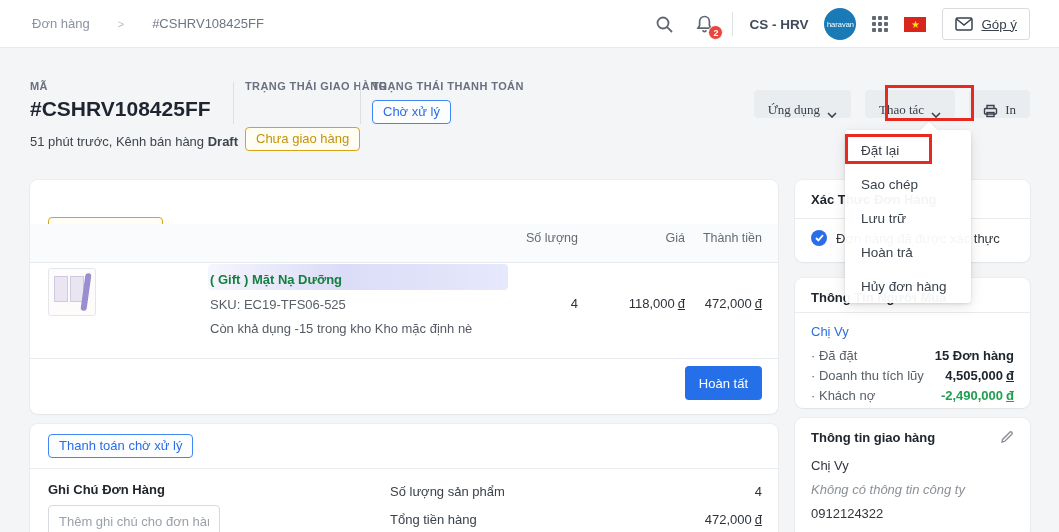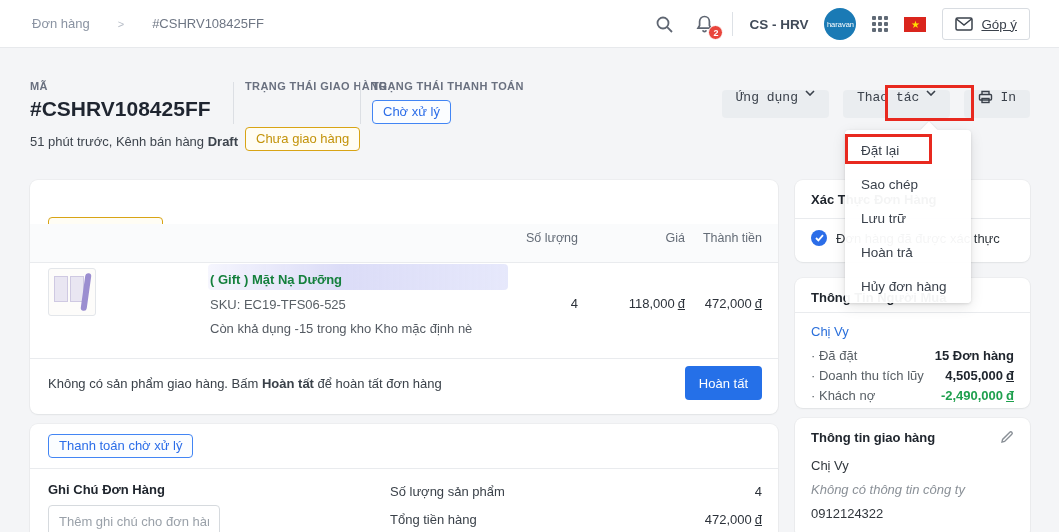--- a/index.html
+++ b/index.html
@@ -37,21 +37,21 @@
   .ph-label { font-size:11px; letter-spacing:.4px; color:#69707f; font-weight:bold; }
   .order-code { font-size:21px; font-weight:bold; color:#1f2530; margin-top:5px; }
   .ph-meta { position:absolute; left:0; top:54px; color:#3d444d; }
   .vline { position:absolute; top:2px; width:1px; height:42px; background:#dcdfe4; }
   .chip { display:inline-block; margin-top:8px; padding:3px 10px 4px; border-radius:4px; font-size:13px; background:#fffdf4; }
   .chip-amber { border:1px solid #d8a415; color:#c3930a;margin-top:35px; }
   .chip-blue  { border:1px solid #4285f4; color:#2b6de8; background:#fbfdff; }
 
   .head-actions { position:absolute; top:90px; right:29px; display:flex; gap:14px; z-index:3; }
   .gray-btn { height:28px; padding:0 14px; background:#eaedf0; border:none; border-radius:4px; color:#3a414b;
-              font-size:13px; display:flex; align-items:flex-start; gap:7px; cursor:pointer; font-family:Liberation Mono, monospace; }
+              font-size:13px; display:flex; align-items:flex-end; gap:7px; cursor:pointer; font-family:Liberation Serif, serif; }
 
   
   .anno { position:absolute; border:3px solid #e8291f; z-index:9; pointer-events:none; }
   .anno-actions { left:885px; top:85px; width:89px; height:36px; }
   .anno-menu-item { left:845px; top:134px; width:87px; height:30px; }
 
   
   .dropdown { position:absolute; left:845px; top:130px; width:126px; height:173px;
               background:rgba(255,255,255,0.95); border-radius:4px; z-index:6;
               box-shadow:0 1px 3px rgba(0,0,0,.12), 0 4px 14px rgba(0,0,0,.10); padding-top:4px; }
@@ -282,23 +282,20 @@
     </div>
     <div class="redaction"></div>
     <span class="prod-name">( Gift ) Mặt Nạ Dưỡng</span>
     <span class="prod-sku">SKU: EC19-TFS06-525</span>
     <span class="prod-stock">Còn khả dụng -15 trong kho Kho mặc định nè</span>
     <span class="td pos-qty">4</span>
     <span class="td pos-price"><span>118,000</span><span class="dong">đ</span></span>
     <span class="td pos-total"><span>472,000</span><span class="dong">đ</span></span>
 
     <div class="divider-h" style="top:178px"></div>
-    <div class="card-footer-text">
-      <span>Không có sản phẩm giao hàng. Bấm </span><b>Hoàn tất</b><span> để hoàn tất đơn hàng</span>
-    </div>
     <button class="primary-btn">Hoàn tất</button>
   </div>
 
   <div class="card card-pay">
     <span class="chip chip-blue" style="position:absolute;left:18px;top:2px">Thanh toán chờ xử lý</span>
     <div class="divider-h" style="top:44px"></div>
     <div class="pay-note-label">Ghi Chú Đơn Hàng</div>
     <input class="note-input" type="text" placeholder="Thêm ghi chú cho đơn hàng" style="">
     <span class="sum-label row1">Số lượng sản phẩm</span>
     <span class="sum-value row1">4</span>

